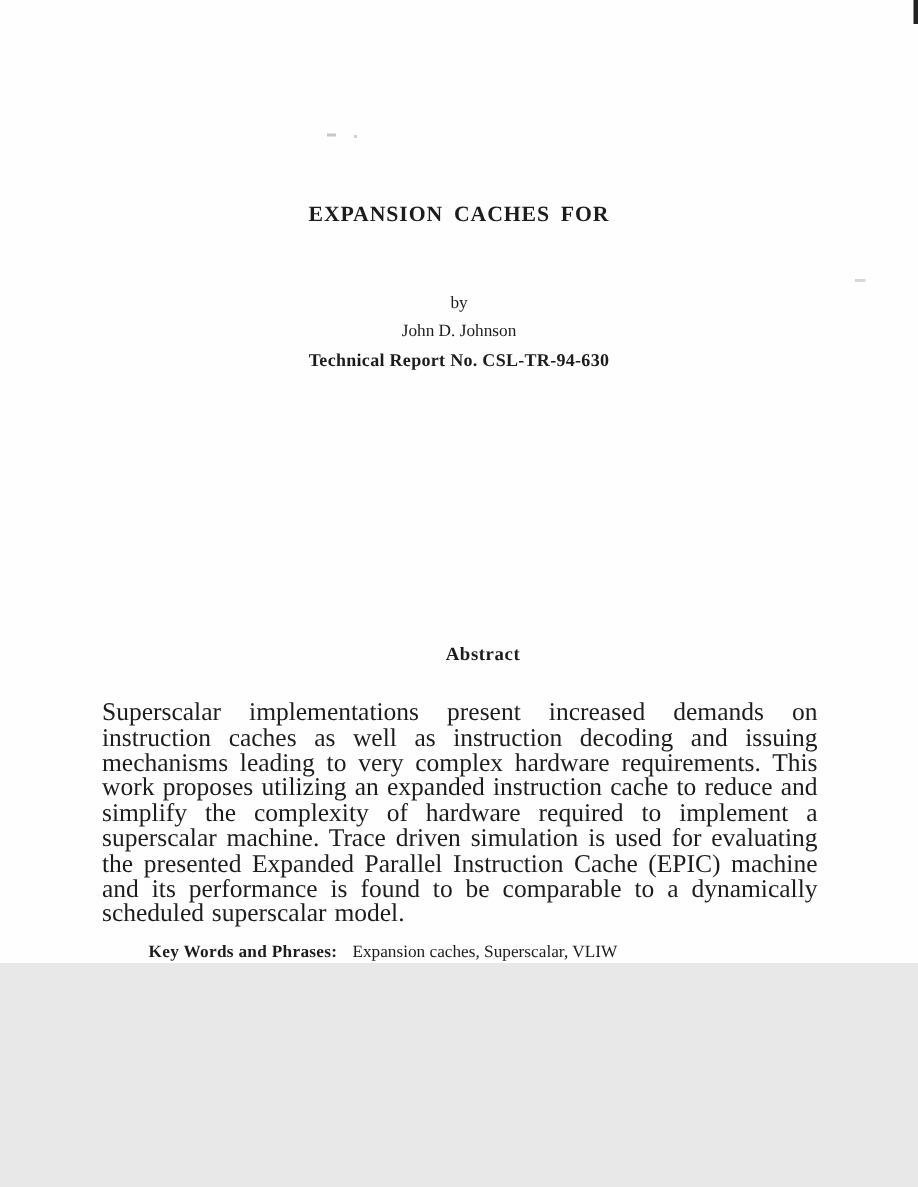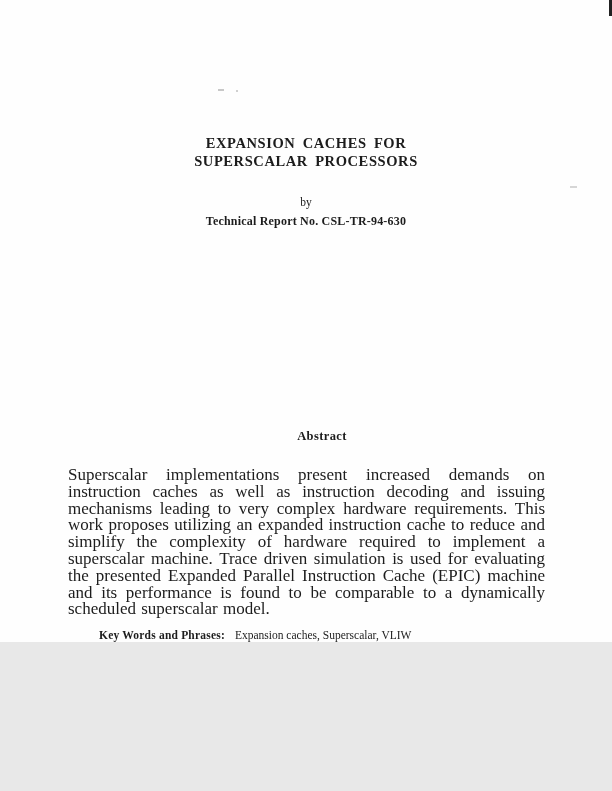--- a/index.html
+++ b/index.html
@@ -84,25 +84,25 @@
     background: #222;
   }
 </style>
 </head>
 <body>
 
 <div class="page" style="color: rgb(28, 28, 28); background: rgb(254, 254, 254);">
 
   <div class="centered-block doc-title">
     <div>EXPANSION CACHES FOR</div>
-    <div>SUPERSCALAR PROCESSORS</div>
   </div>
 
   <div class="centered-block byline">
     <div>by</div>
+    <div>John D. Johnson</div>
     <div class="report-no">Technical Report No. CSL-TR-94-630</div>
   </div>
 
 
   <div class="centered-block abstract-heading">Abstract</div>
 
   <div class="abstract-body">Superscalar implementations present increased demands on instruction caches as well as instruction decoding and issuing mechanisms leading to very complex hardware requirements. This work proposes utilizing an expanded instruction cache to reduce and simplify the complexity of hardware required to implement a superscalar machine. Trace driven simulation is used for evaluating the presented Expanded Parallel Instruction Cache (EPIC) machine and its performance is found to be comparable to a dynamically scheduled superscalar model.</div>
 
   <div class="keywords-line">
     <span class="kw-label">Key Words and Phrases:</span><span>Expansion caches, Superscalar, VLIW</span>

